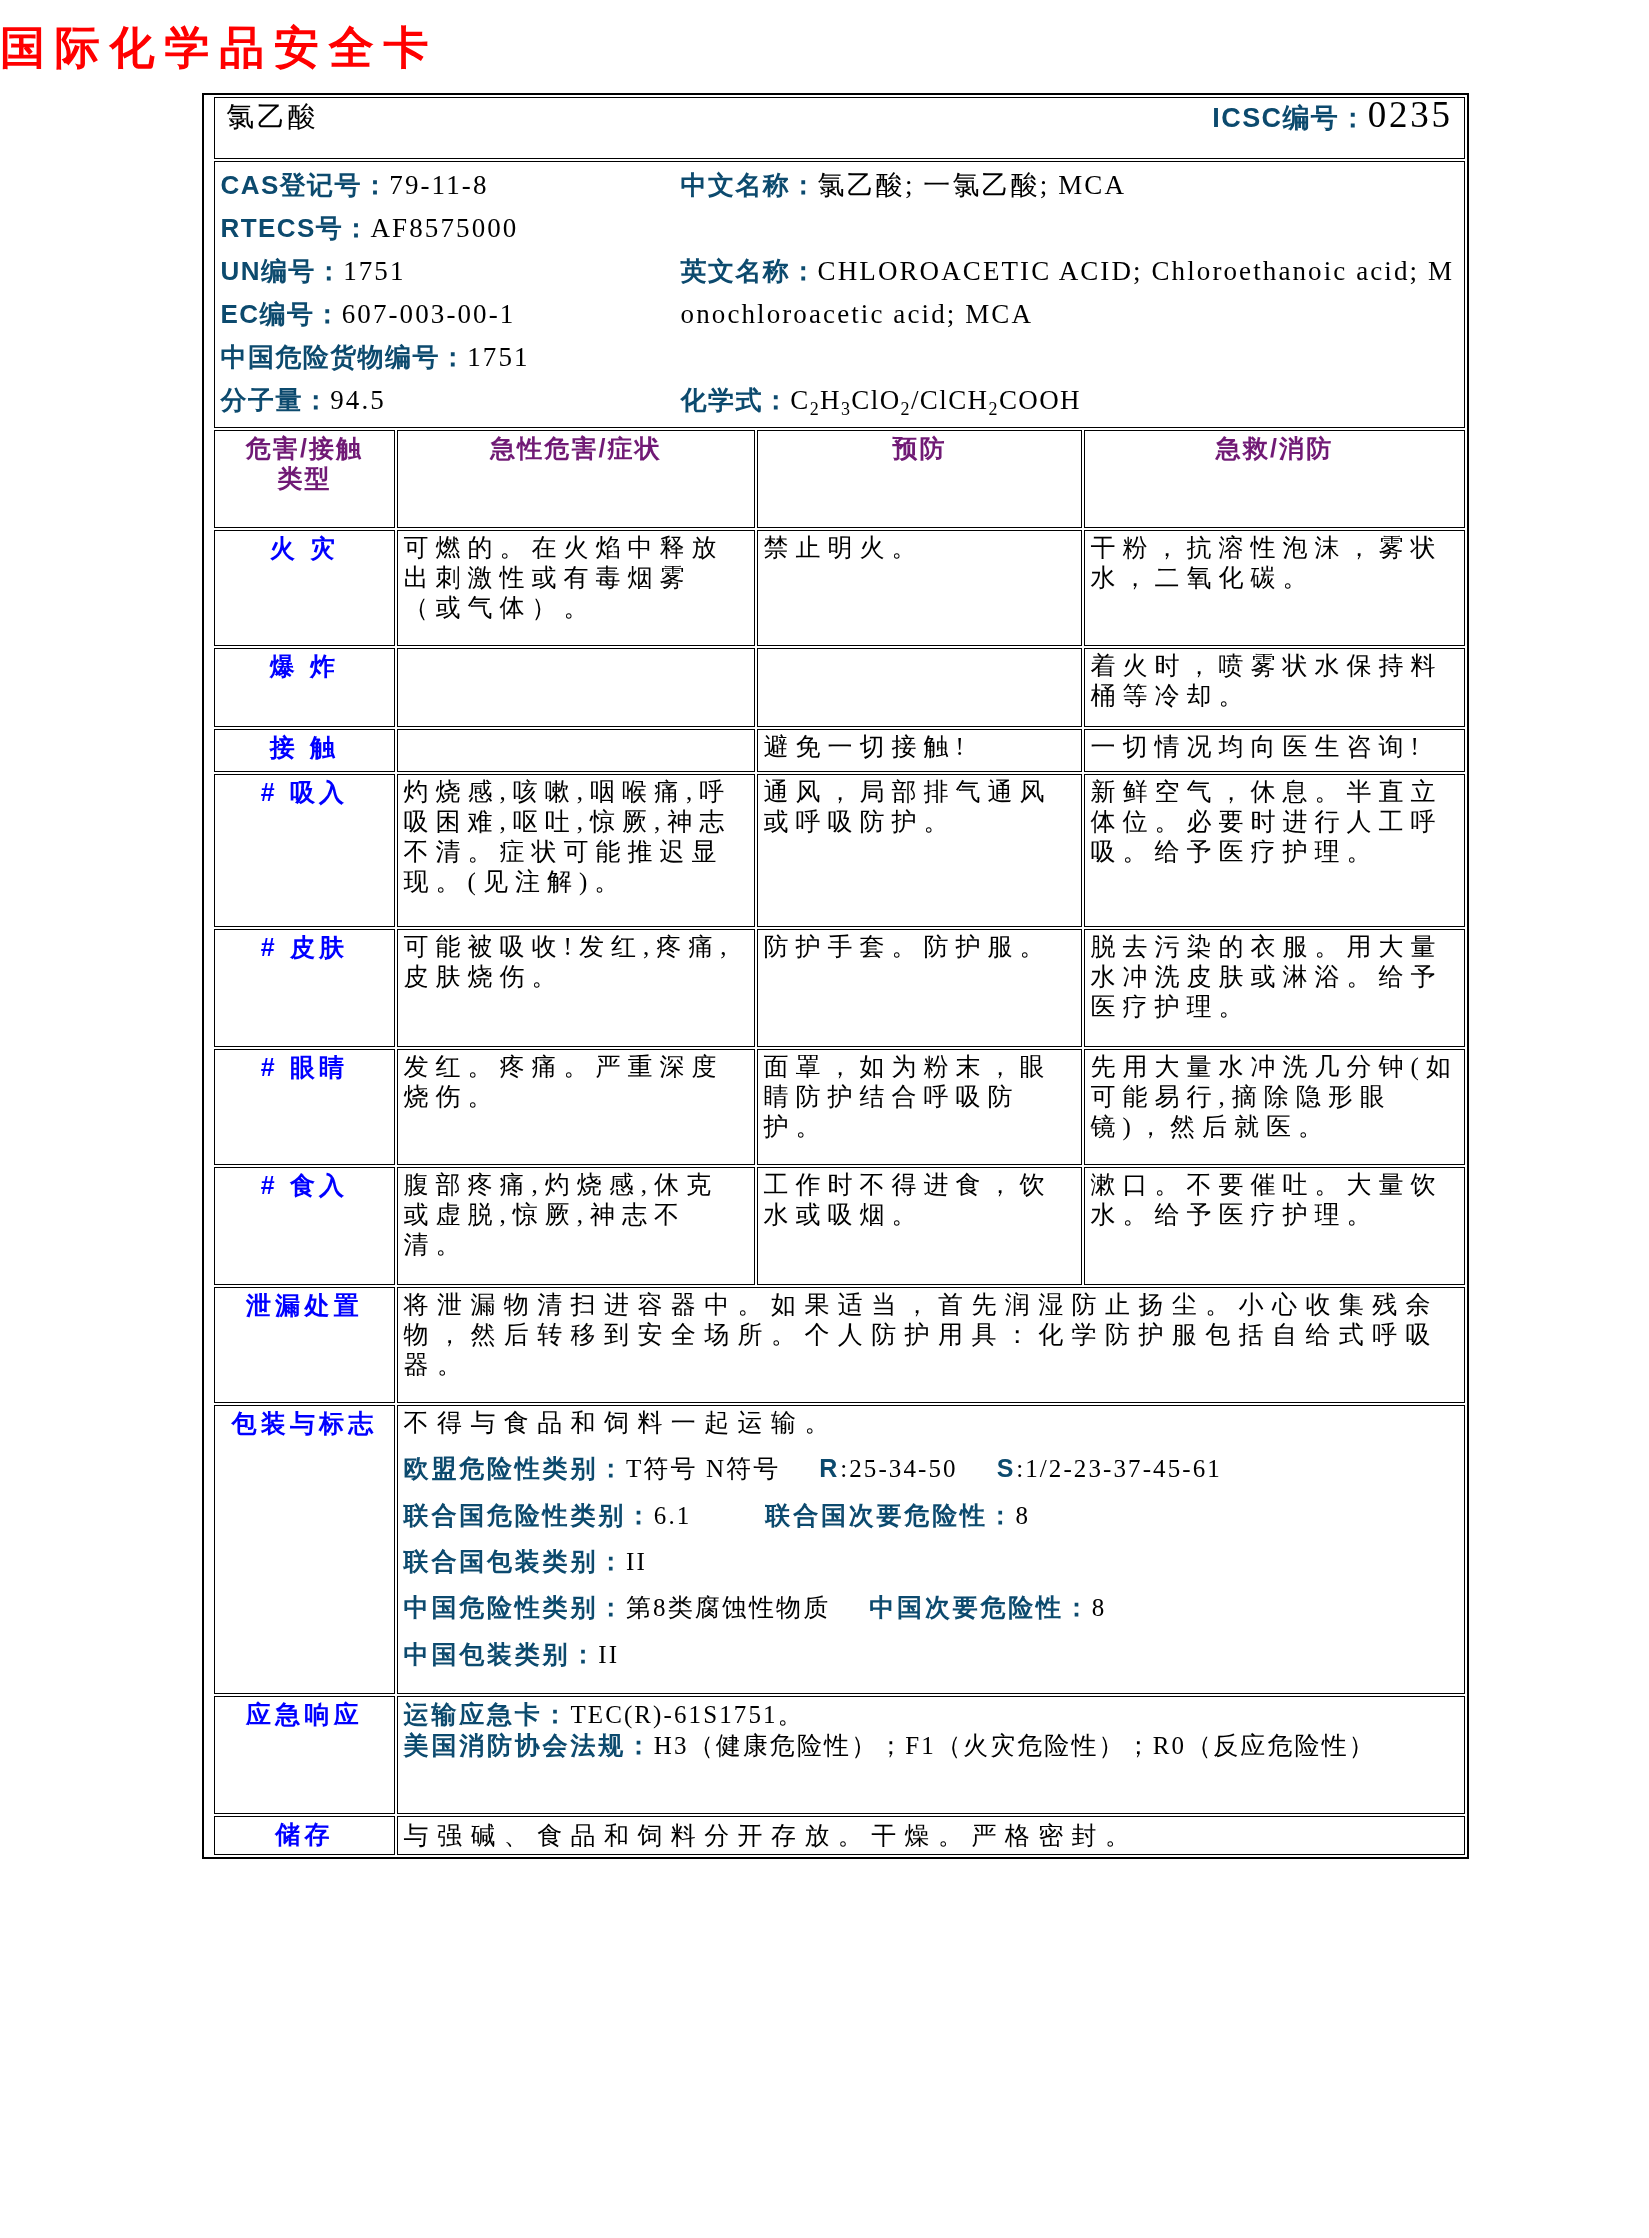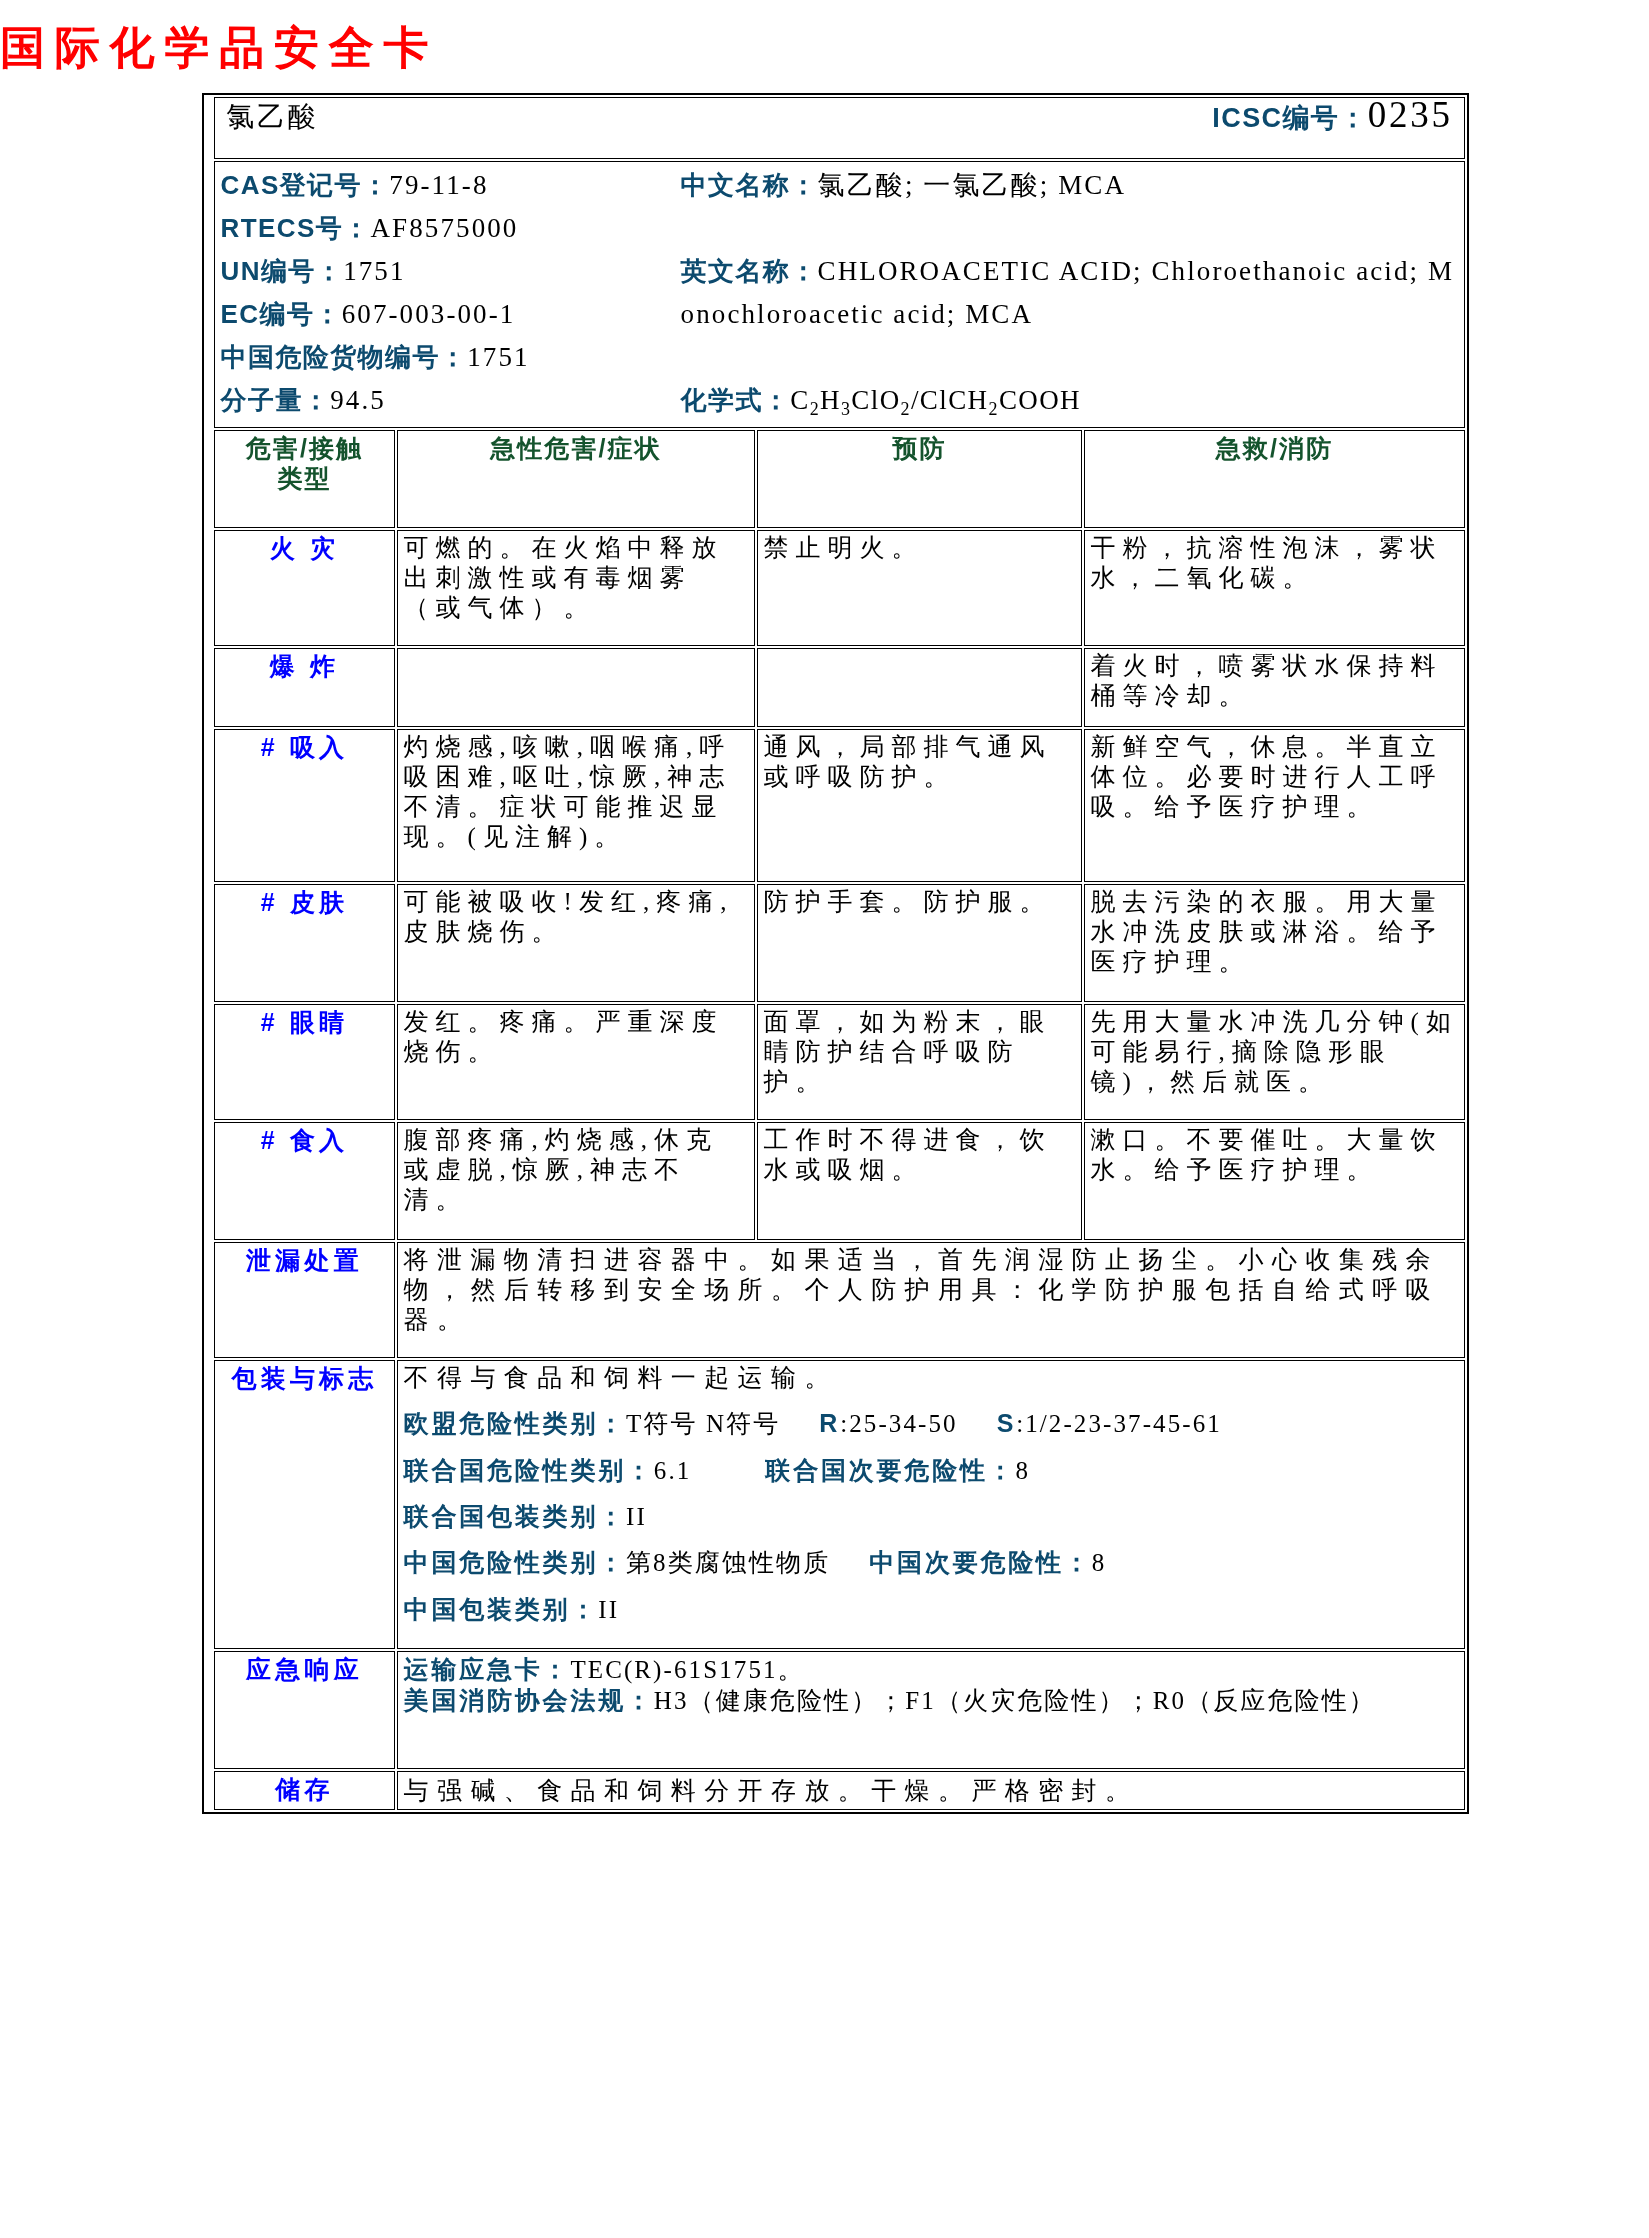--- a/index.html
+++ b/index.html
@@ -60,21 +60,21 @@
   .id-line{height:43px;display:flex;align-items:center;white-space:nowrap;}
   .id-line .lbl{font-size:26px;flex:none;}
   .id-line .val{font-size:27px;}
   .en-block{line-height:43px;letter-spacing:2.1px;font-size:27px;white-space:normal;}
   .en-block .lbl{font-size:26px;}
   .formula{font-size:27px;letter-spacing:1.4px;}
   .formula sub{font-size:18px;line-height:0;}
   
   td.head{
     text-align:center;vertical-align:middle;
-    color:#14532d;font-weight:bold;
+    color:#701a75;font-weight:bold;
     font-family:"Liberation Sans","DejaVu Sans",sans-serif;
     font-size:28px;letter-spacing:2.1px;line-height:36px;
   }
   td.label-cell{
     text-align:center;vertical-align:middle;
     color:#0000FF;font-weight:bold;
     font-family:"Liberation Sans","DejaVu Sans",sans-serif;
     font-size:28px;letter-spacing:4.2px;
     padding:0 2.8px;
     word-break:keep-all;
@@ -173,20 +173,26 @@
     <td class="body-cell">干粉，抗溶性泡沫，雾状水，二氧化碳。</td>
   </tr>
 
   <tr style="height:79px">
     <td class="label-cell">爆 炸</td>
     <td class="body-cell"></td>
     <td class="body-cell"></td>
     <td class="body-cell">着火时，喷雾状水保持料桶等冷却。</td>
   </tr>
 
+  <tr style="height:43px">
+    <td class="label-cell">接 触</td>
+    <td class="body-cell"></td>
+    <td class="body-cell">避免一切接触!</td>
+    <td class="body-cell">一切情况均向医生咨询!</td>
+  </tr>
 
   <tr style="height:153px">
     <td class="label-cell"># 吸入</td>
     <td class="body-cell">灼烧感,咳嗽,咽喉痛,呼吸困难,呕吐,惊厥,神志不清。症状可能推迟显现。(见注解)。</td>
     <td class="body-cell">通风，局部排气通风或呼吸防护。</td>
     <td class="body-cell">新鲜空气，休息。半直立体位。必要时进行人工呼吸。给予医疗护理。</td>
   </tr>
 
   <tr style="height:118px">
     <td class="label-cell"># 皮肤</td>

